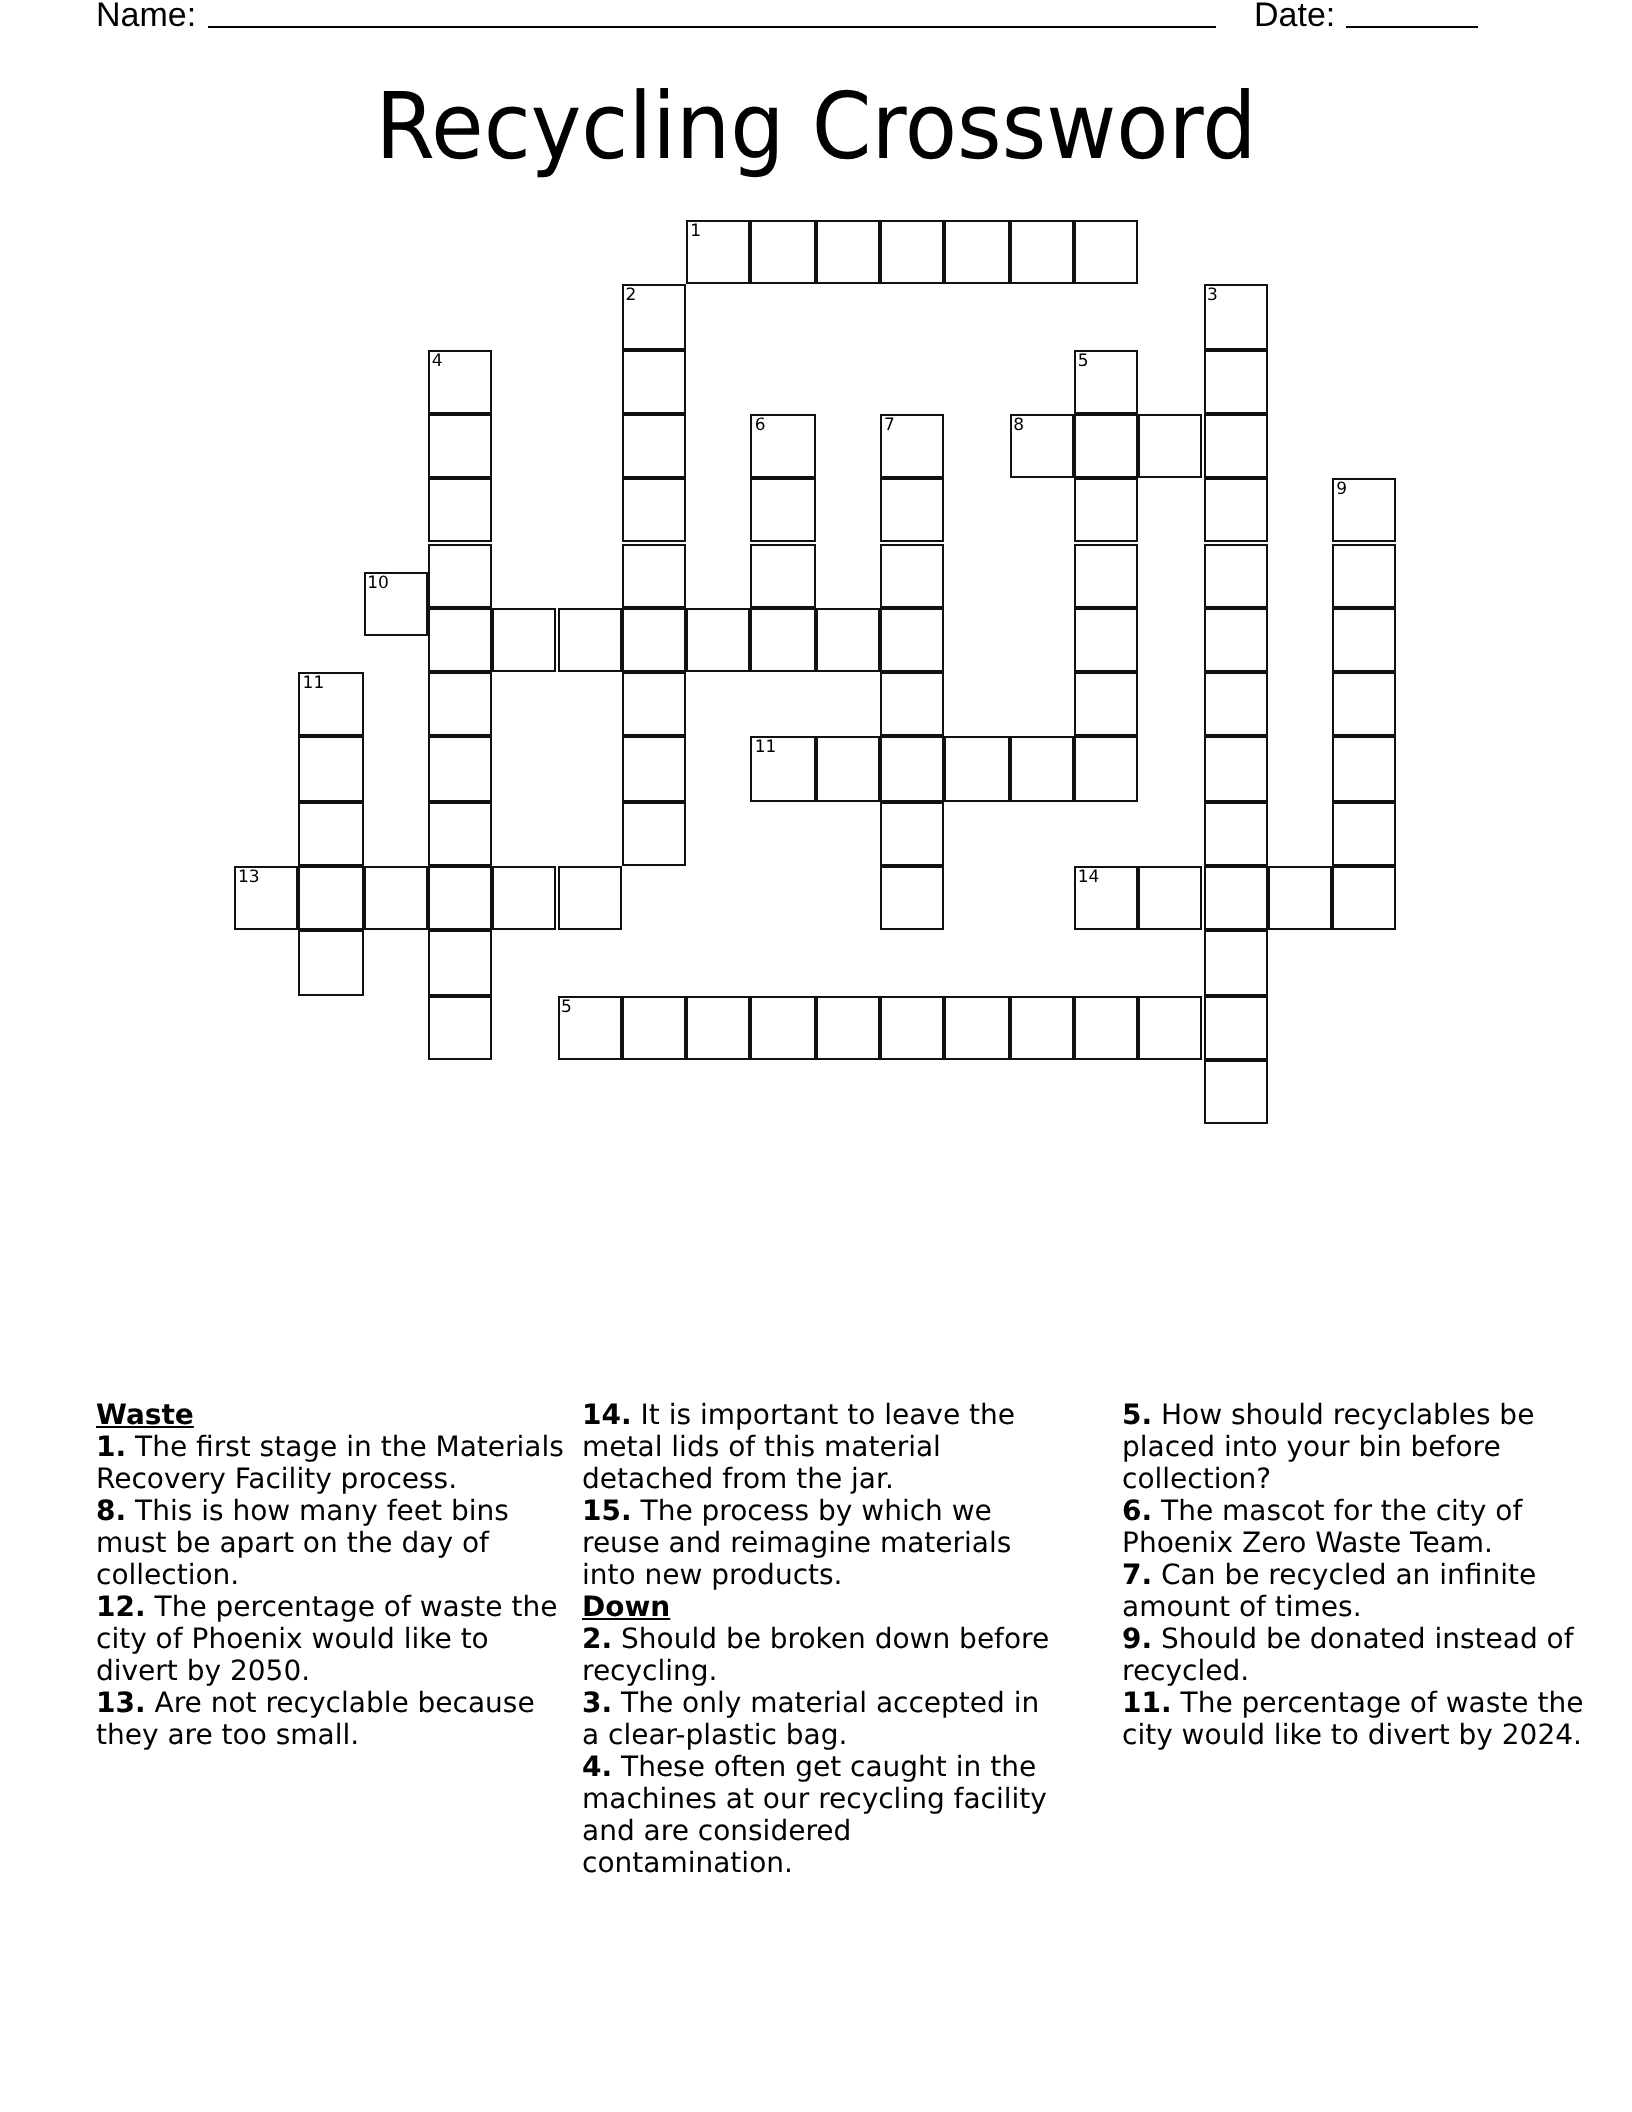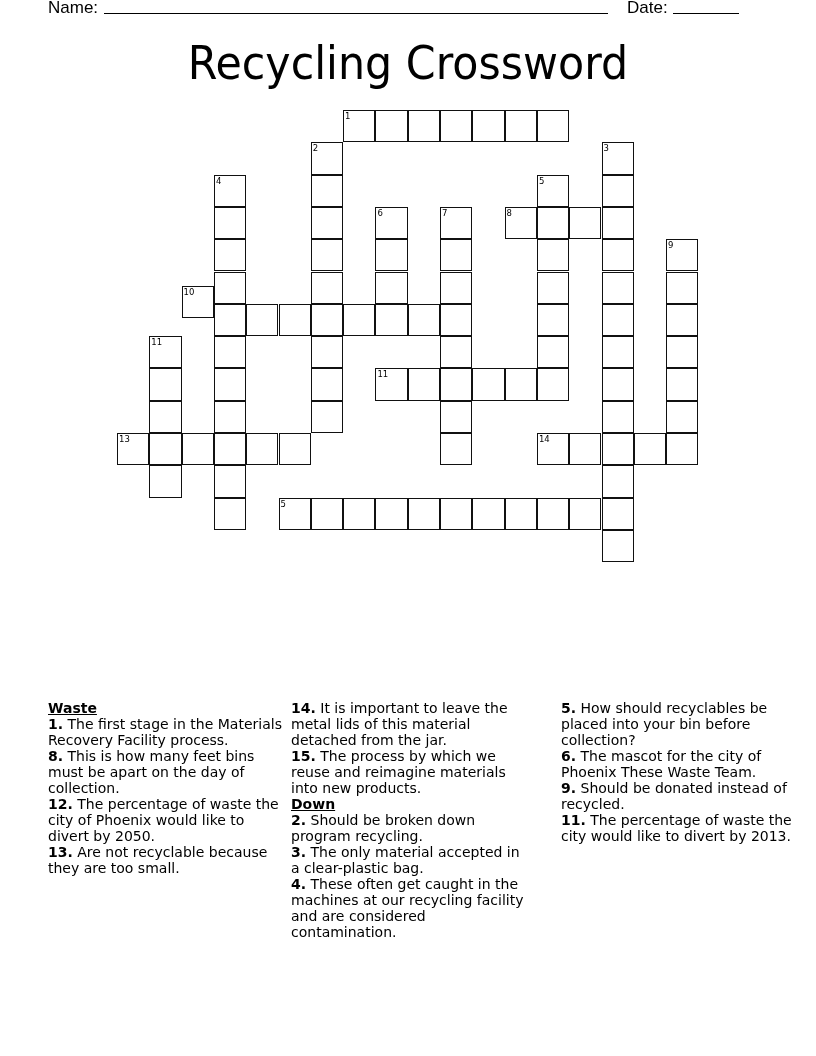--- a/index.html
+++ b/index.html
@@ -187,23 +187,24 @@
     <div class="section-title">Waste</div>
     <div class="clue"><b>1.</b> <span>The first stage in the Materials Recovery Facility process.</span></div>
     <div class="clue"><b>8.</b> <span>This is how many feet bins must be apart on the day of collection.</span></div>
     <div class="clue"><b>12.</b> <span>The percentage of waste the city of Phoenix would like to divert by 2050.</span></div>
     <div class="clue"><b>13.</b> <span>Are not recyclable because they are too small.</span></div>
   </div>
   <div class="col col2">
     <div class="clue"><b>14.</b> <span>It is important to leave the metal lids of this material detached from the jar.</span></div>
     <div class="clue"><b>15.</b> <span>The process by which we reuse and reimagine materials into new products.</span></div>
     <div class="section-title">Down</div>
-    <div class="clue"><b>2.</b> <span>Should be broken down program recycling.</span></div>
+    <div class="clue"><b>2.</b> <span>Should be broken down before recycling.</span></div>
     <div class="clue"><b>3.</b> <span>The only material accepted in a clear-plastic bag.</span></div>
     <div class="clue"><b>4.</b> <span>These often get caught in the machines at our recycling facility and are considered contamination.</span></div>
   </div>
   <div class="col col3">
     <div class="clue"><b>5.</b> <span>How should recyclables be placed into your bin before collection?</span></div>
-    <div class="clue"><b>6.</b> <span>The mascot for the city of Phoenix These Waste Team.</span></div>
+    <div class="clue"><b>6.</b> <span>The mascot for the city of Phoenix Zero Waste Team.</span></div>
+    <div class="clue"><b>7.</b> <span>Can be recycled an infinite amount of times.</span></div>
     <div class="clue"><b>9.</b> <span>Should be donated instead of recycled.</span></div>
-    <div class="clue"><b>11.</b> <span>The percentage of waste the city would like to divert by 2013.</span></div>
+    <div class="clue"><b>11.</b> <span>The percentage of waste the city would like to divert by 2024.</span></div>
   </div>
 </div>
 
 </body></html>

